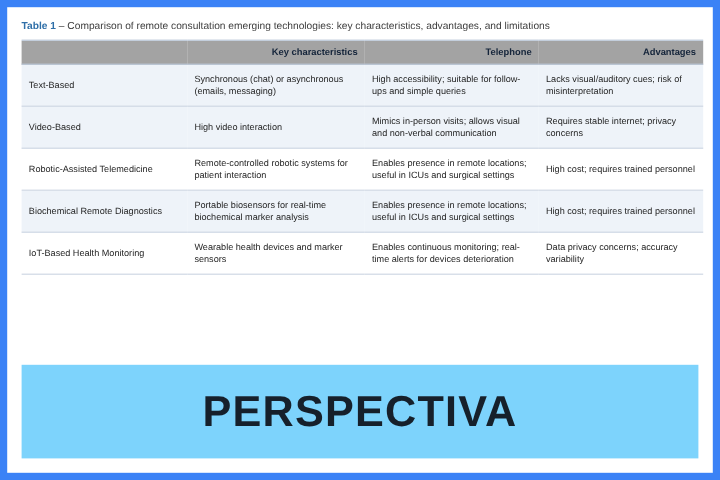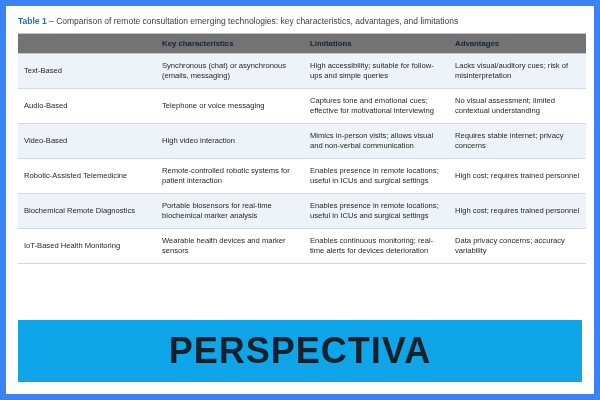--- a/index.html
+++ b/index.html
@@ -40,22 +40,22 @@
     border-collapse: collapse;
     table-layout: fixed;
     font-size: 7.6px;
     color: #1f1f1f;
   }
   table.tbl col.c1 { width: 138px; }
   table.tbl col.c2 { width: 148px; }
   table.tbl col.c3 { width: 145px; }
   table.tbl col.c4 { width: 137px; }
   table.tbl thead th {
-    background: #737373;
-    text-align: left;
+    background: #a3a3a3;
+    text-align: right;
     font-weight: bold;
     font-size: 7.8px;
     padding: 5px 6px;
     border-top: 1px solid #b9c6d8;
     border-bottom: 1px solid #b9c6d8;
     vertical-align: middle;
     color: #14243a;
   }
   table.tbl tbody td {
     padding: 7px 6px;
@@ -70,22 +70,22 @@
     background: #ffffff;
   }
   table.tbl tbody td.first {
     color: #1f1f1f;
   }
   .banner {
     position: absolute;
     left: 12px;
     right: 12px;
     bottom: 12px;
-    height: 62px;
-    background: #0ea5e9;
+    height: 78px;
+    background: #7dd3fc;
     display: flex;
     align-items: center;
     justify-content: center;
   }
   .banner-text {
     font-family: "Liberation Sans", sans-serif;
     font-weight: bold;
     font-size: 36px;
     letter-spacing: 1px;
     color: #16202b;
@@ -104,36 +104,30 @@
     <colgroup>
       <col class="c1">
       <col class="c2">
       <col class="c3">
       <col class="c4">
     </colgroup>
     <thead>
       <tr>
         <th></th>
         <th>Key characteristics</th>
-        <th>Limitations</th>
+        <th>Telephone</th>
         <th>Advantages</th>
       </tr>
     </thead>
     <tbody>
       <tr class="odd">
         <td class="first">Text-Based</td>
         <td>Synchronous (chat) or asynchronous (emails, messaging)</td>
         <td>High accessibility; suitable for follow-ups and simple queries</td>
         <td>Lacks visual/auditory cues; risk of misinterpretation</td>
-      </tr>
-      <tr class="even">
-        <td class="first">Audio-Based</td>
-        <td>Telephone or voice messaging</td>
-        <td>Captures tone and emotional cues; effective for motivational interviewing</td>
-        <td>No visual assessment; limited contextual understanding</td>
       </tr>
       <tr class="odd">
         <td class="first">Video-Based</td>
         <td>High video interaction</td>
         <td>Mimics in-person visits; allows visual and non-verbal communication</td>
         <td>Requires stable internet; privacy concerns</td>
       </tr>
       <tr class="even">
         <td class="first">Robotic-Assisted Telemedicine</td>
         <td>Remote-controlled robotic systems for patient interaction</td>

